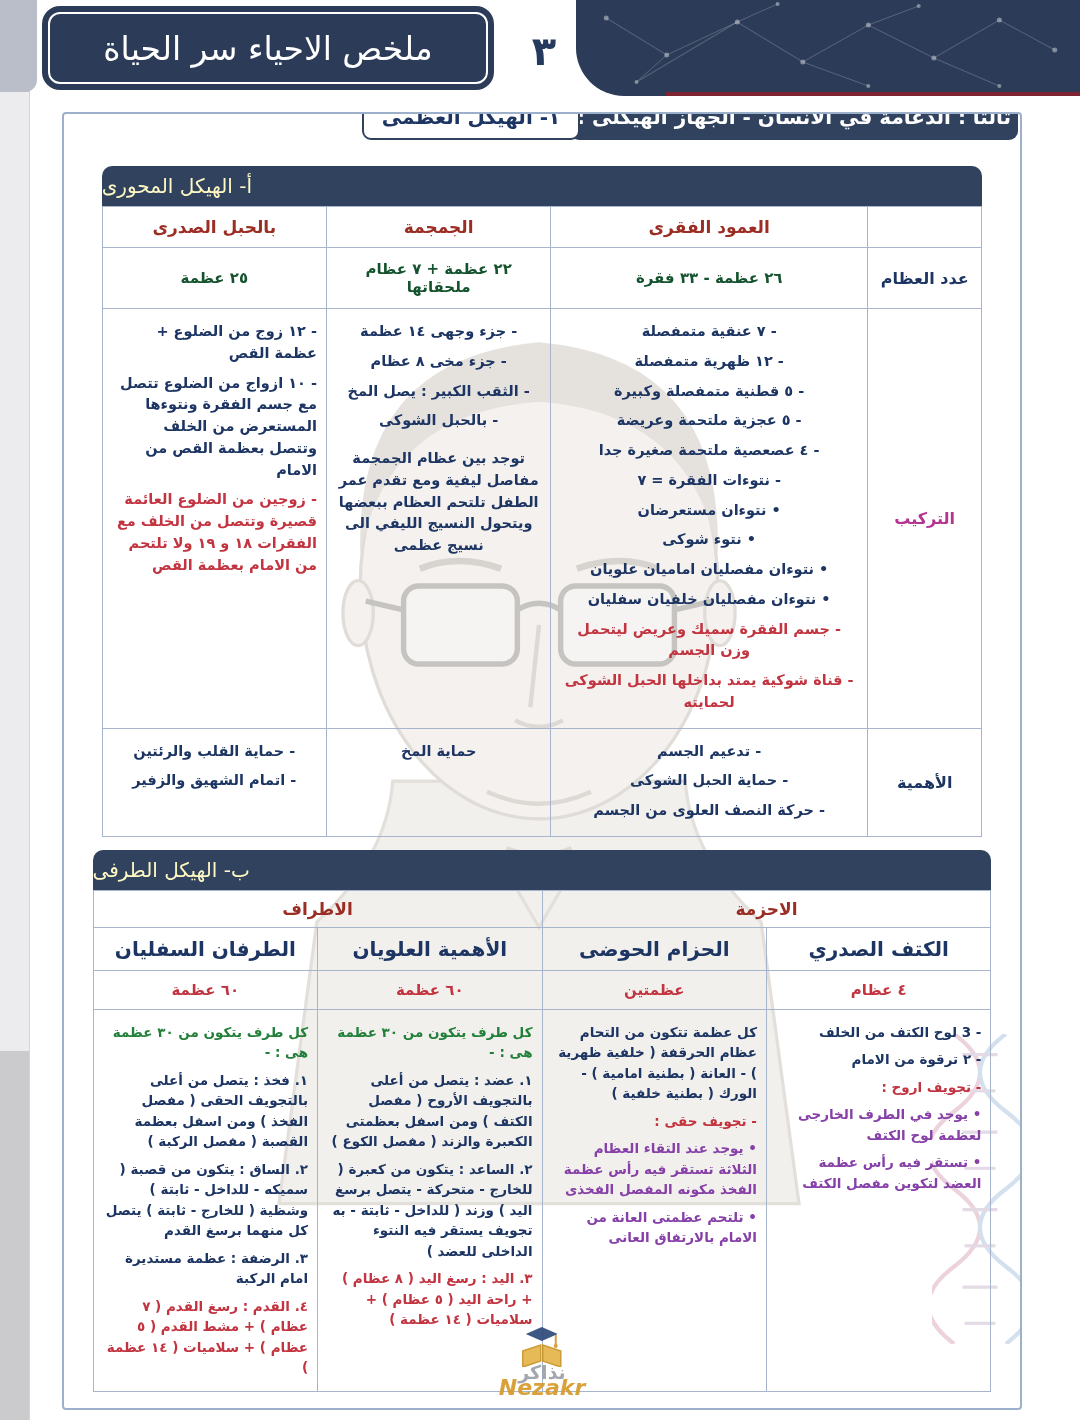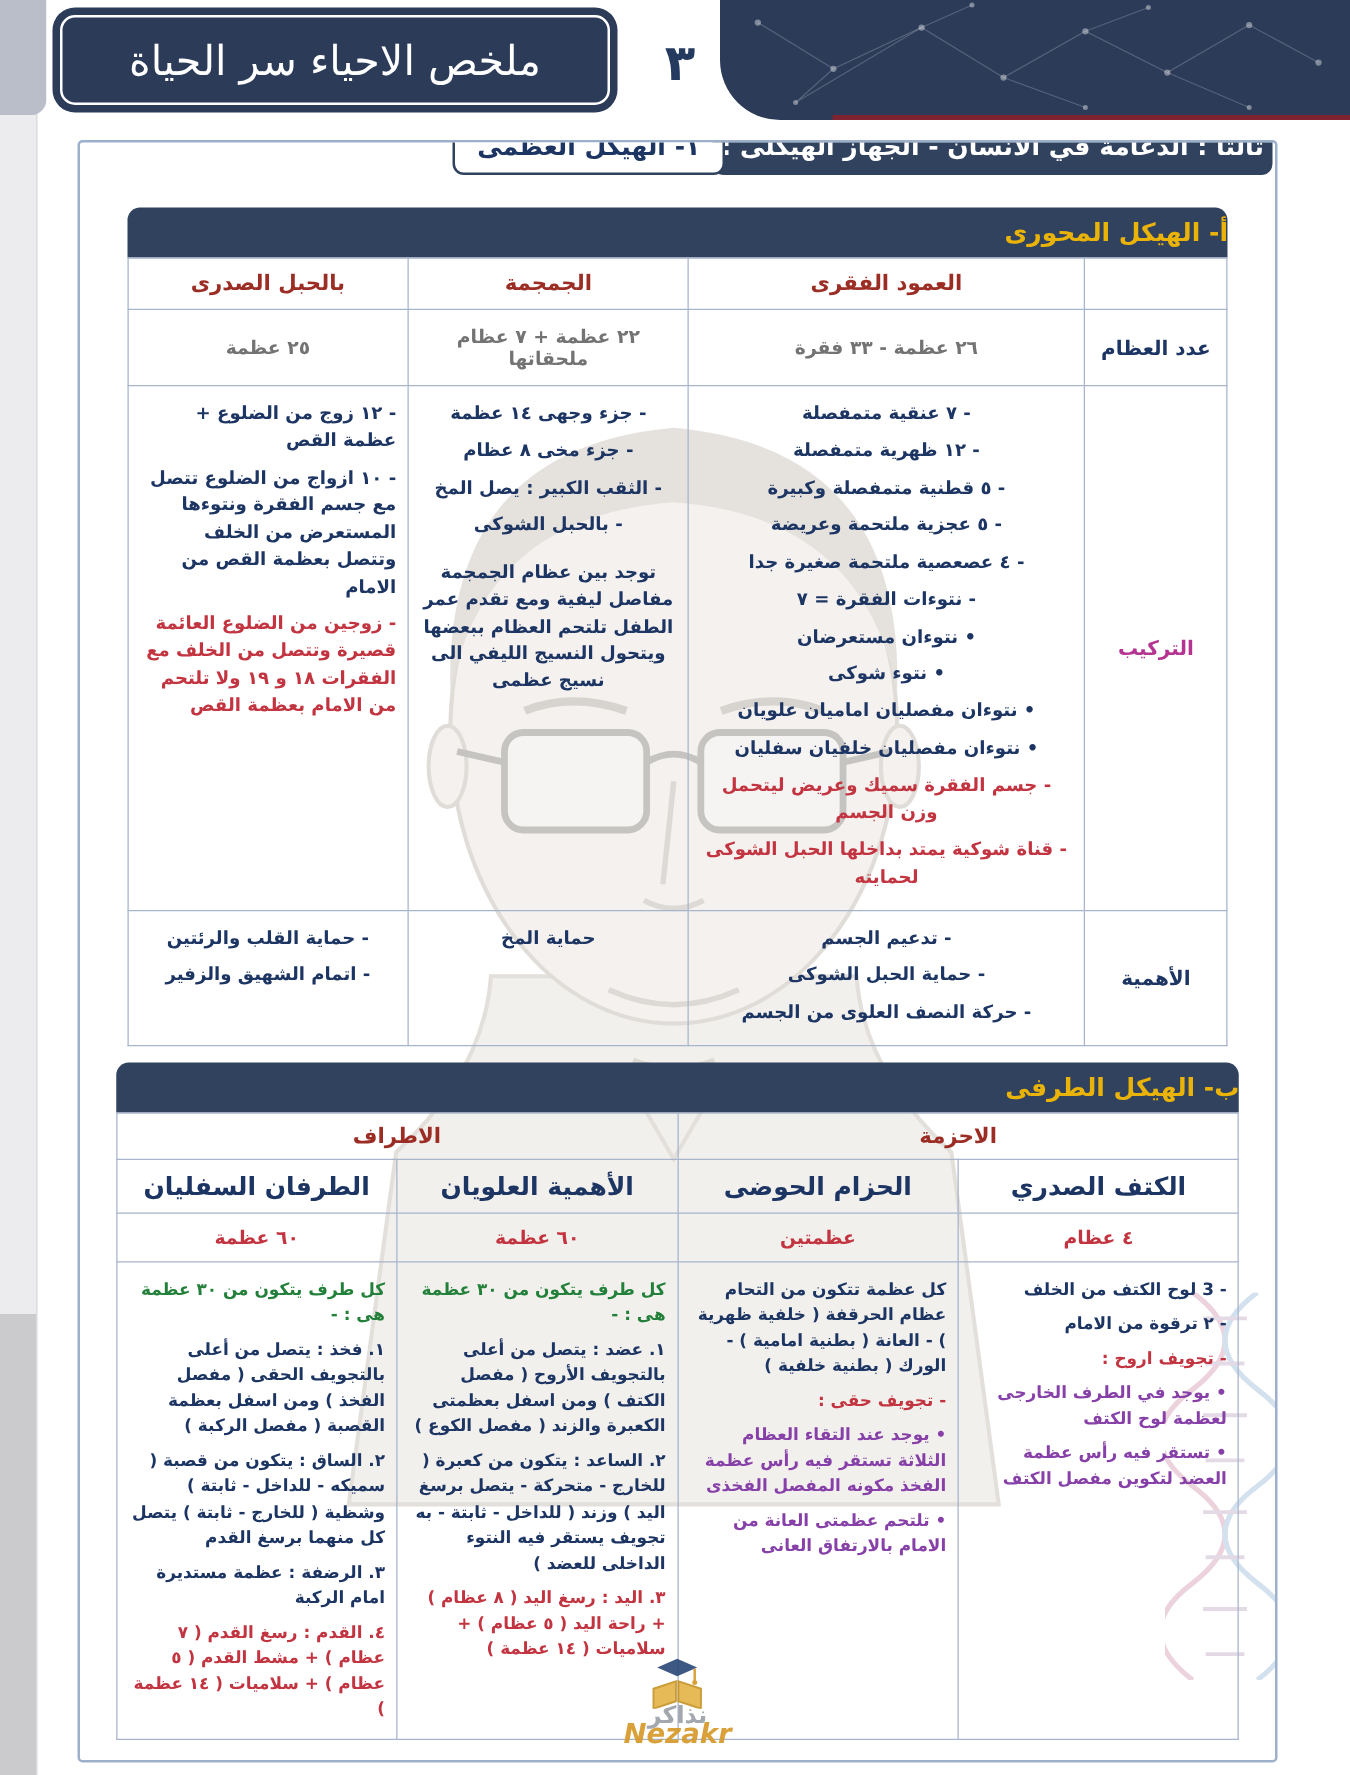--- a/index.html
+++ b/index.html
@@ -45,31 +45,31 @@
     justify-content:center;font-size:20px;font-weight:bold}
 
   
   .face-watermark{position:absolute;left:150px;top:112px;width:650px;height:980px;opacity:.5;z-index:0;pointer-events:none}
   .dna{position:absolute;right:-8px;top:920px;width:96px;height:310px;opacity:.5;z-index:0;pointer-events:none}
 
   
   .tbl-wrap{position:relative;z-index:1;margin:0 auto}
   .tbl-a{width:97%}
   .tbl-b{width:99%;margin-top:13px}
-  .tbl-title{background:#31425f;color:#eab308;font-weight:bold;font-size:20px;text-align:right;
+  .tbl-title{background:#31425f;color:#fef9c3;font-weight:normal;font-size:20px;text-align:left;
     padding:8px 0;border-radius:10px 10px 0 0}
   table{width:100%;border-collapse:collapse;table-layout:fixed;background:transparent}
   th,td{border:1.6px solid #a6b4cc;font-weight:bold}
   .w-label{width:13%}.w-vert{width:36%}.w-skull{width:25.5%}.w-rib{width:25.5%}
   .w-q{width:25%}
   th.colhead{color:#9b2d24;font-size:17px;padding:10px 6px;text-align:center}
   th.corner{padding:10px 6px}
   th.rowlabel{color:#1d3563;font-size:16px;text-align:center;padding:6px}
   th.rowlabel.magenta{color:#b53391}
-  td.count{color:#737373;font-size:15px;text-align:center;padding:12px 6px}
+  td.count{color:#14532d;font-size:15px;text-align:center;padding:12px 6px}
   td.list{vertical-align:top;padding:12px 9px 6px}
   .item{font-size:14.5px;line-height:1.5;margin-bottom:8px;color:#1d3563}
   .item.mt{margin-top:16px}
   .c-navy{color:#1d3563}.c-red{color:#c23440}.c-green{color:#23803a}
   .c-purple{color:#8640a8}
   .center .item{text-align:center}
   .right .item{text-align:right}
   th.grouphead{color:#9b2d24;font-size:17px;padding:8px;text-align:center}
   th.colhead2{color:#1d3563;font-size:20px;padding:9px 4px;text-align:center}
   .tbl-b td.count{color:#c23440;padding:10px 6px}

